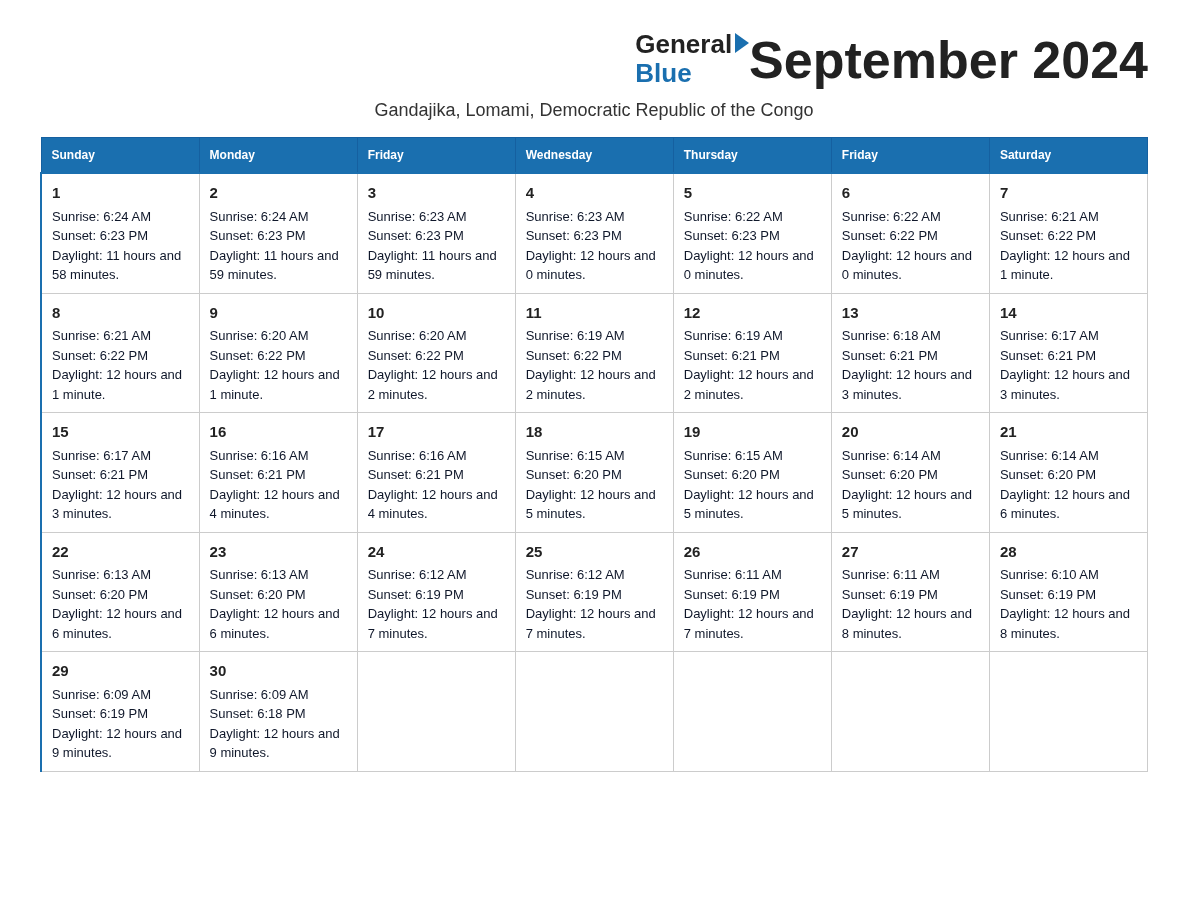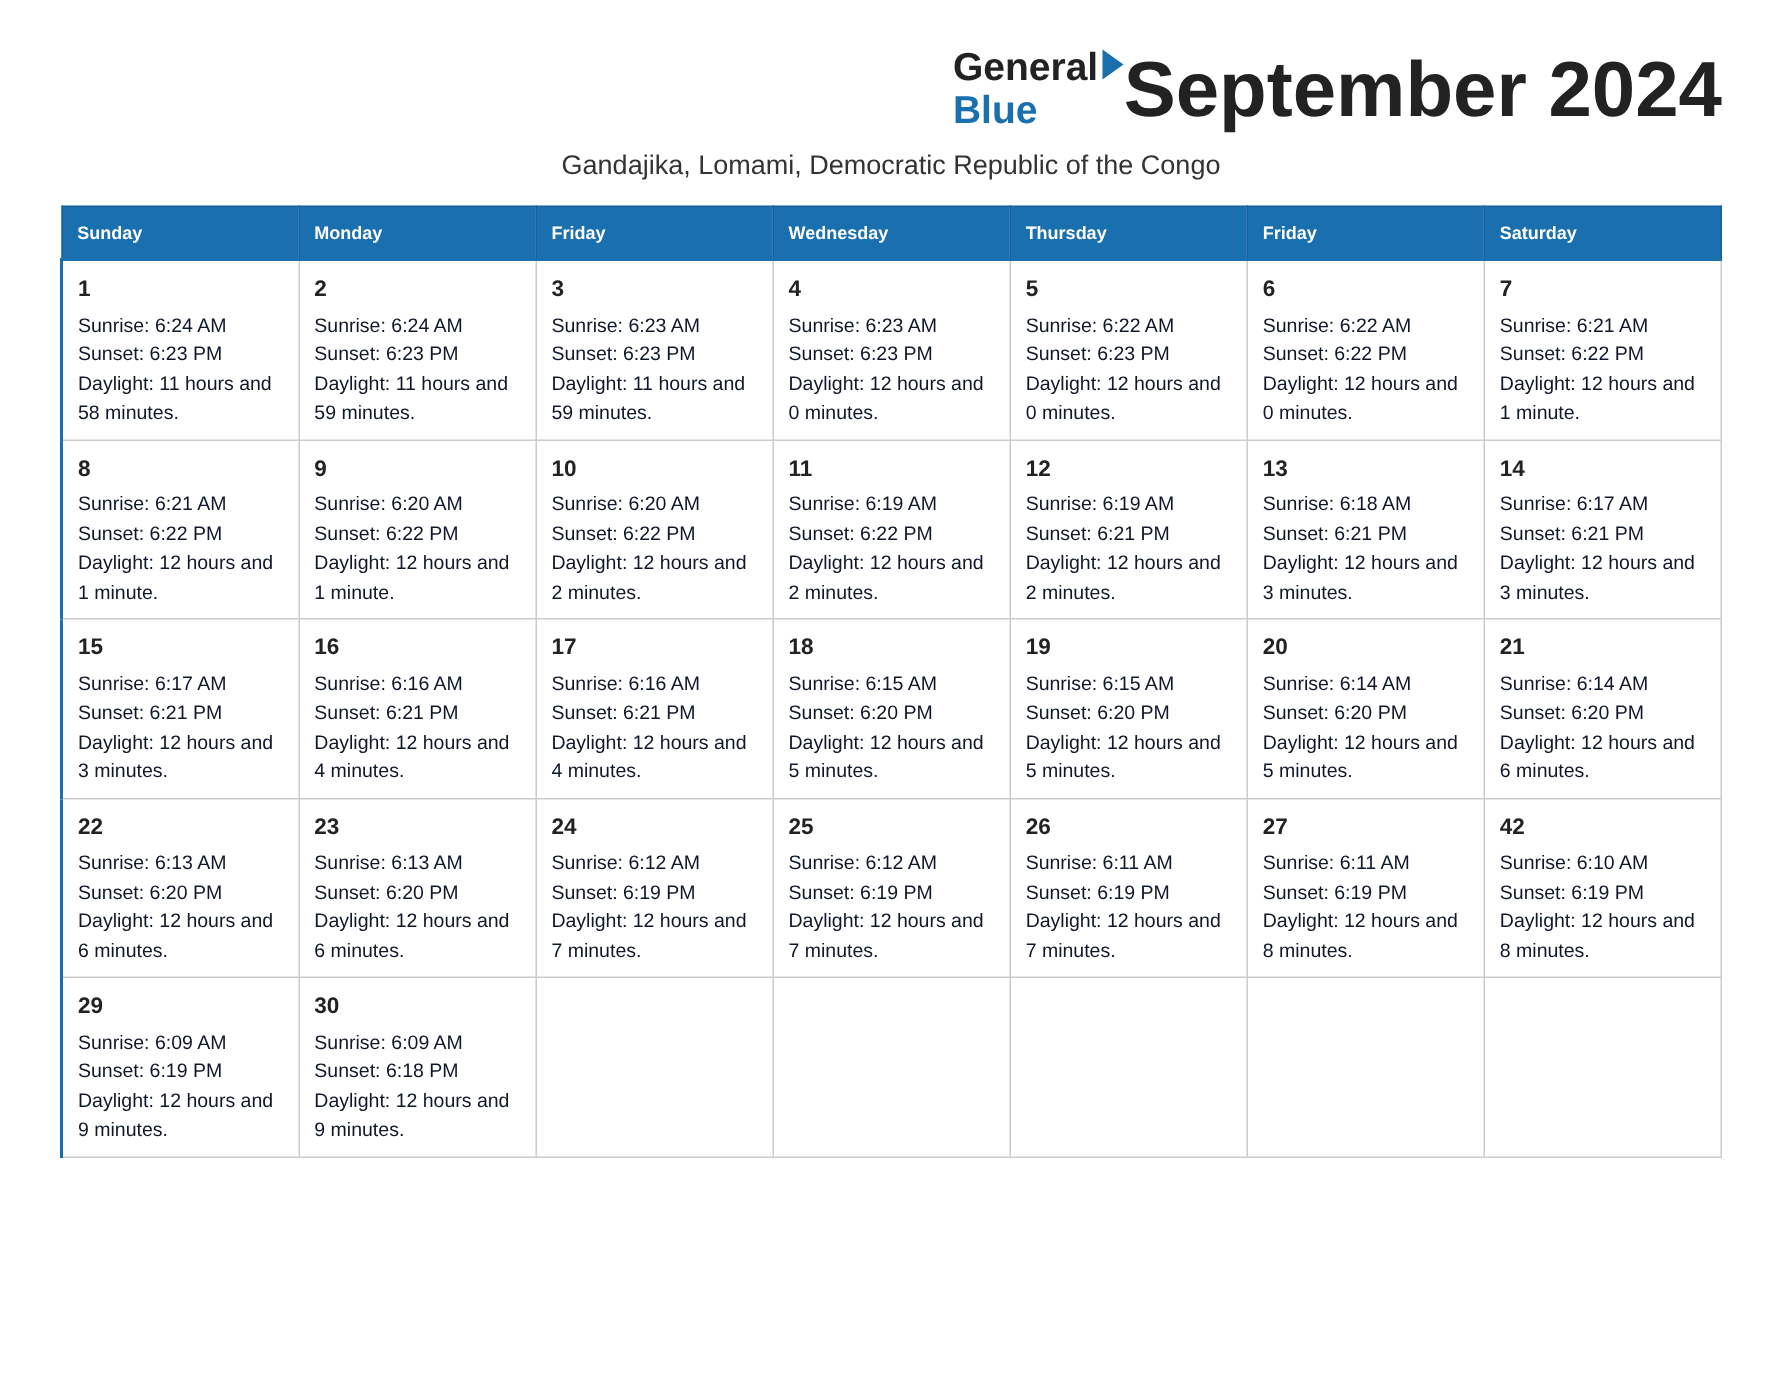--- a/index.html
+++ b/index.html
@@ -185,21 +185,21 @@
         <td><span class="day-number">23</span>
           <span class="day-info">Sunrise: 6:13 AM<br>Sunset: 6:20 PM<br>Daylight: 12 hours and 6 minutes.</span></td>
         <td><span class="day-number">24</span>
           <span class="day-info">Sunrise: 6:12 AM<br>Sunset: 6:19 PM<br>Daylight: 12 hours and 7 minutes.</span></td>
         <td><span class="day-number">25</span>
           <span class="day-info">Sunrise: 6:12 AM<br>Sunset: 6:19 PM<br>Daylight: 12 hours and 7 minutes.</span></td>
         <td><span class="day-number">26</span>
           <span class="day-info">Sunrise: 6:11 AM<br>Sunset: 6:19 PM<br>Daylight: 12 hours and 7 minutes.</span></td>
         <td><span class="day-number">27</span>
           <span class="day-info">Sunrise: 6:11 AM<br>Sunset: 6:19 PM<br>Daylight: 12 hours and 8 minutes.</span></td>
-        <td><span class="day-number">42</span>
+        <td><span class="day-number">28</span>
           <span class="day-info">Sunrise: 6:10 AM<br>Sunset: 6:19 PM<br>Daylight: 12 hours and 8 minutes.</span></td>
       </tr>
       <tr>
         <td><span class="day-number">29</span>
           <span class="day-info">Sunrise: 6:09 AM<br>Sunset: 6:19 PM<br>Daylight: 12 hours and 9 minutes.</span></td>
         <td><span class="day-number">30</span>
           <span class="day-info">Sunrise: 6:09 AM<br>Sunset: 6:18 PM<br>Daylight: 12 hours and 9 minutes.</span></td>
         <td class="empty-cell"></td>
         <td class="empty-cell"></td>
         <td class="empty-cell"></td>

